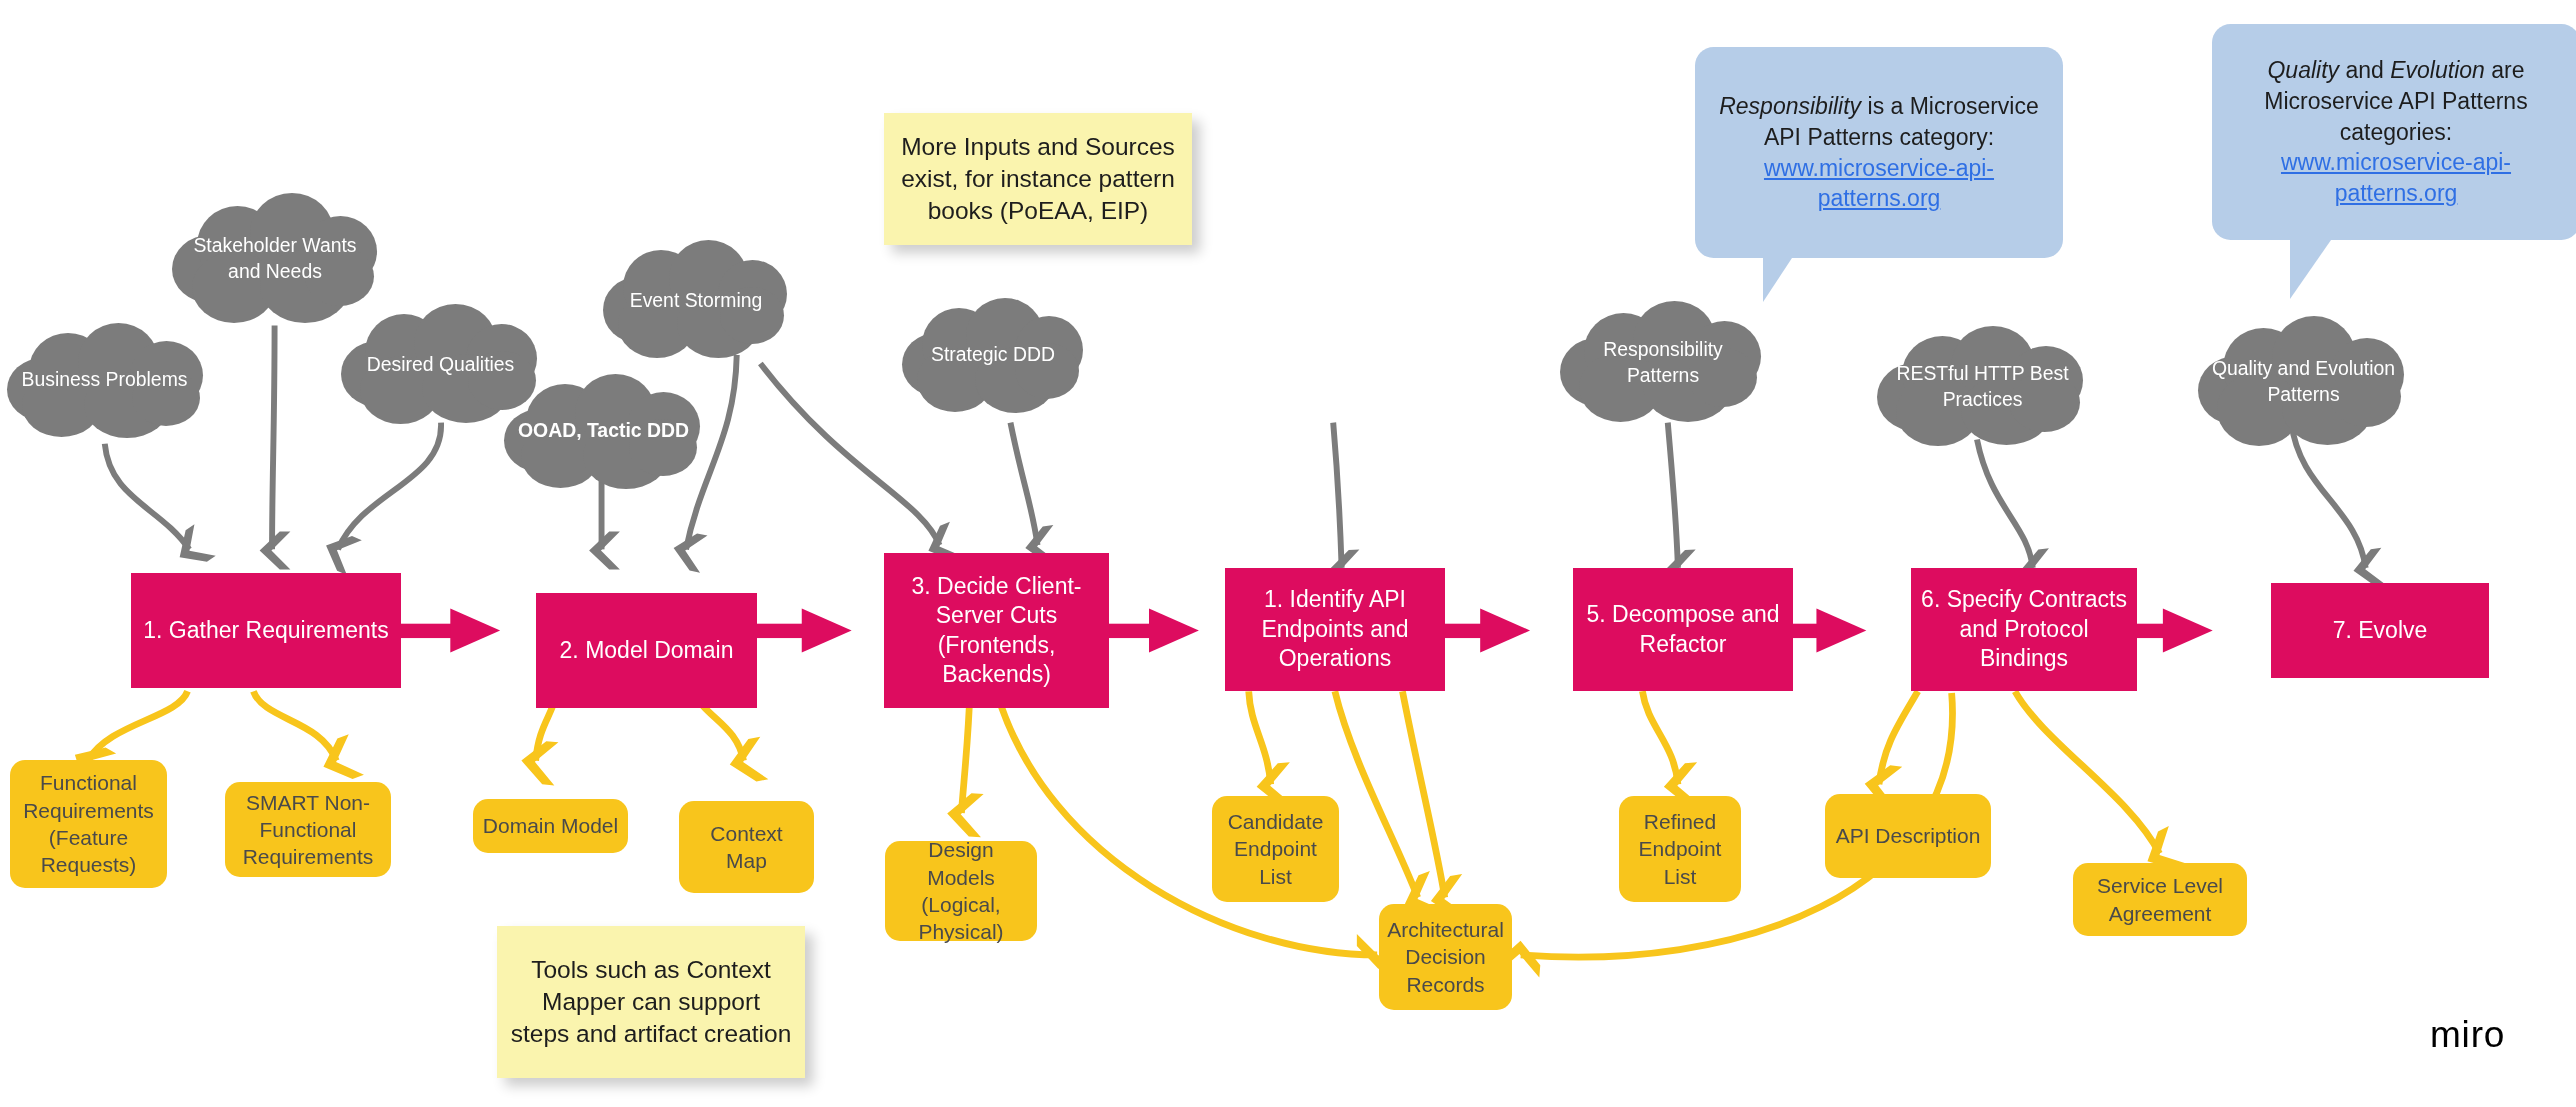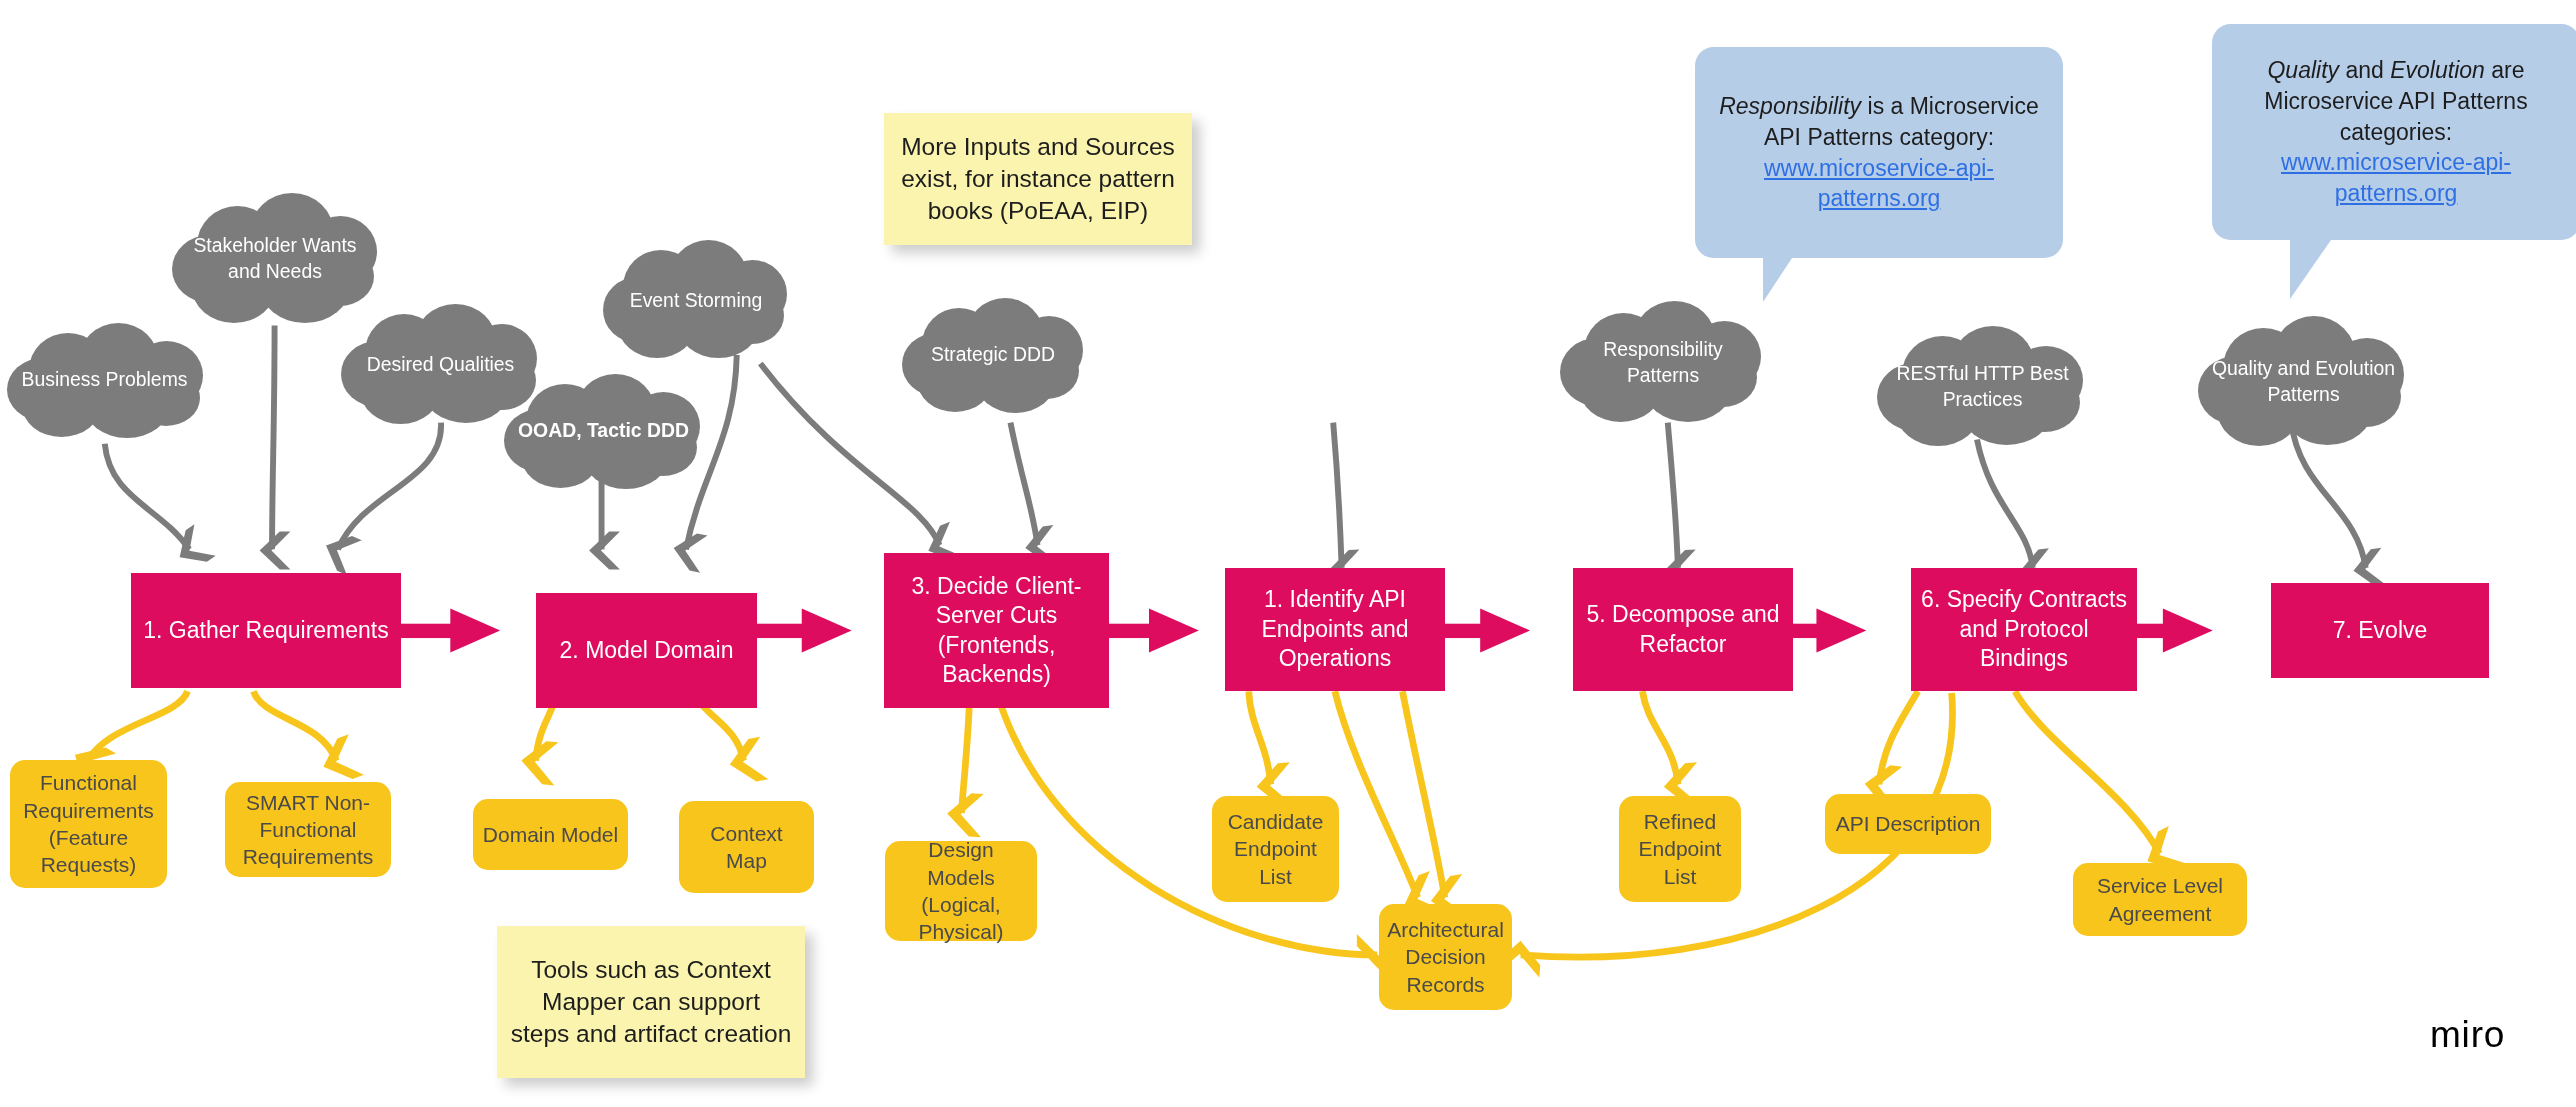--- a/index.html
+++ b/index.html
@@ -272,36 +272,36 @@
   <div class="pbox" style="left:2271px;top:583px;width:218px;height:95px;">
     <span>7. Evolve</span>
   </div>
 
   <div class="abox" style="left:10px;top:760px;width:157px;height:128px;">
     <span>Functional Requirements (Feature Requests)</span>
   </div>
   <div class="abox" style="left:225px;top:782px;width:166px;height:95px;">
     <span>SMART Non-Functional Requirements</span>
   </div>
-  <div class="abox" style="left:473px;top:799px;width:155px;height:71px;">
+  <div class="abox" style="left:473px;top:799px;width:155px;height:54px;">
     <span>Domain Model</span>
   </div>
   <div class="abox" style="left:679px;top:801px;width:135px;height:92px;">
     <span>Context Map</span>
   </div>
   <div class="abox" style="left:885px;top:841px;width:152px;height:100px;">
     <span>Design Models (Logical, Physical)</span>
   </div>
   <div class="abox" style="left:1212px;top:796px;width:127px;height:106px;">
     <span>Candidate Endpoint List</span>
   </div>
   <div class="abox" style="left:1619px;top:796px;width:122px;height:106px;">
     <span>Refined Endpoint List</span>
   </div>
-  <div class="abox" style="left:1825px;top:794px;width:166px;height:60px;">
+  <div class="abox" style="left:1825px;top:794px;width:166px;height:84px;">
     <span>API Description</span>
   </div>
   <div class="abox" style="left:2073px;top:863px;width:174px;height:73px;">
     <span>Service Level Agreement</span>
   </div>
   <div class="abox" style="left:1379px;top:904px;width:133px;height:106px;">
     <span>Architectural Decision Records</span>
   </div>
 
   <div class="sticky" style="left:884px;top:113px;width:308px;height:132px;">

